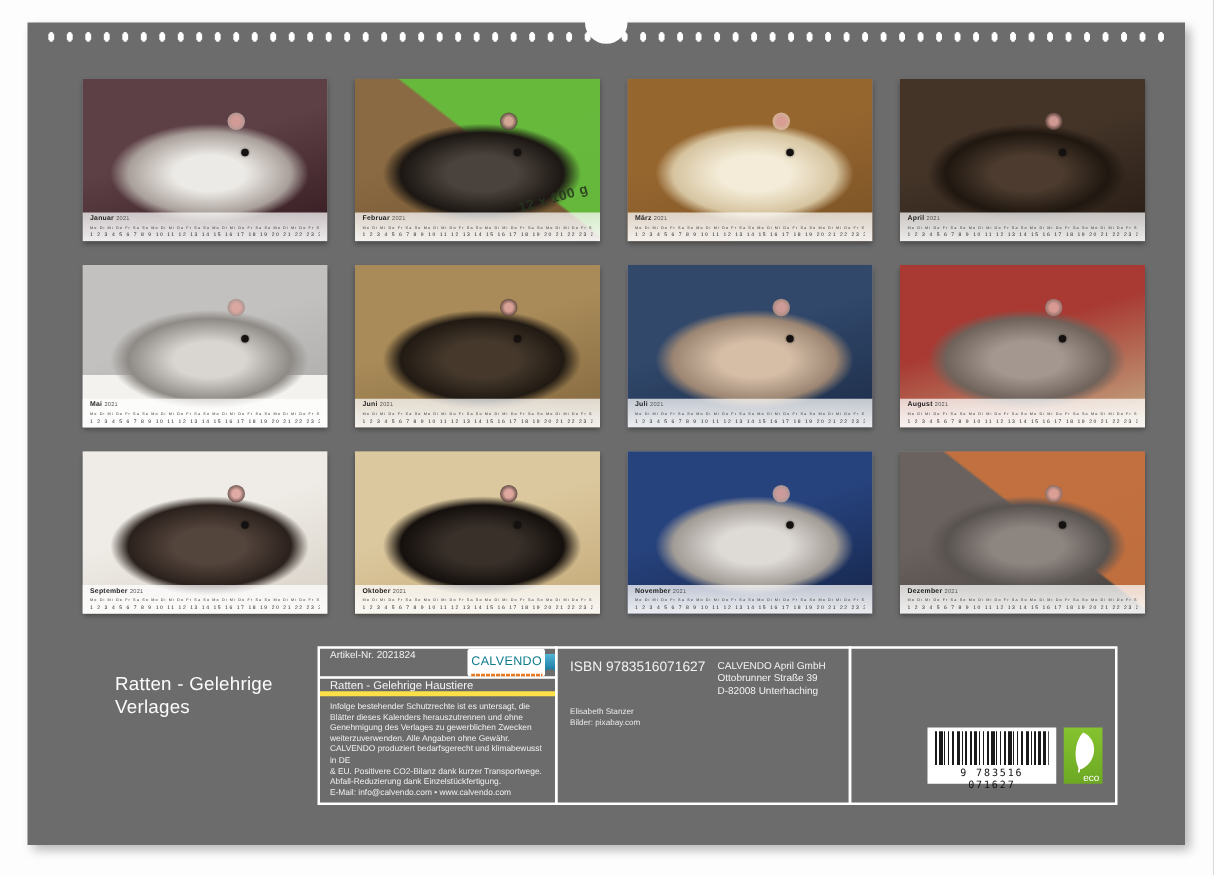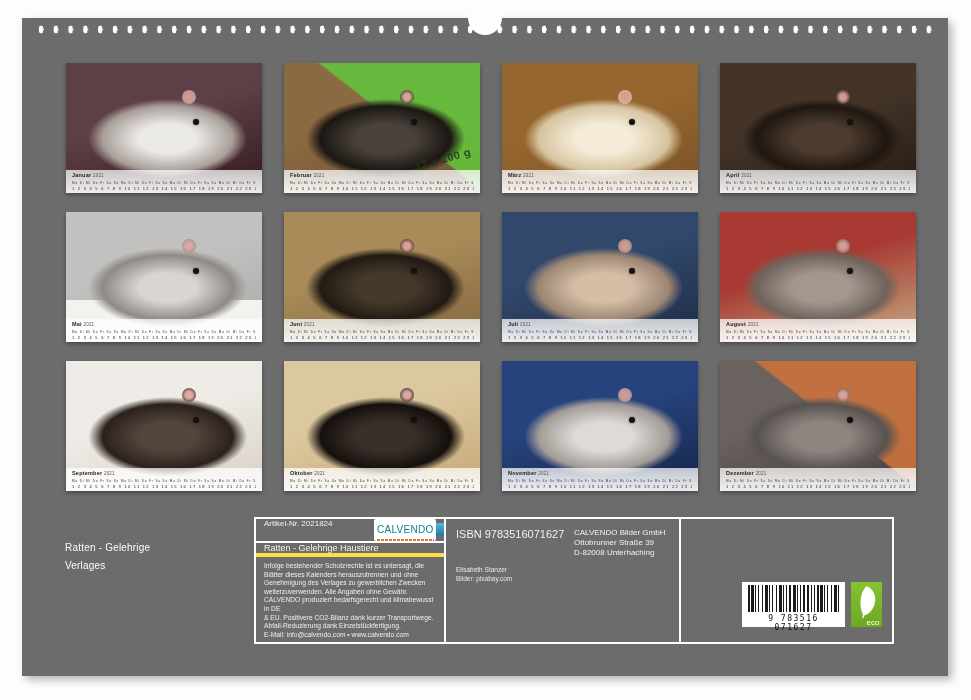--- a/index.html
+++ b/index.html
@@ -65,22 +65,22 @@
     position:absolute;left:0;right:0;bottom:0;height:23px;box-sizing:border-box;
     padding:2px 6px 0;
     background:linear-gradient(180deg,rgba(255,255,255,.72),rgba(253,253,253,.92));
   }
   .strip-label{font-size:5.5px;color:#1d1d1d;font-weight:700;letter-spacing:.2px;line-height:6px;}
   .m-year{font-weight:400;font-size:4.5px;color:#555;}
   .strip-week{font-size:3px;color:#333;white-space:nowrap;overflow:hidden;letter-spacing:.9px;margin-top:1.5px;}
   .strip-days{font-size:4px;color:#222;white-space:nowrap;overflow:hidden;letter-spacing:1.25px;margin-top:1px;}
   
   .page-title{
-    position:absolute;left:43px;top:521px;
-    font-size:10px;line-height:18px;color:#fcfcfc;letter-spacing:.2px;
+    position:absolute;left:70px;top:521px;
+    font-size:15px;line-height:18px;color:#fcfcfc;letter-spacing:.2px;
   }
   .info-boxes{position:absolute;left:232px;top:499px;height:127px;display:flex;}
   .ibox{border:2px solid #fff;box-sizing:border-box;height:100%;position:relative;}
   .ibox + .ibox{margin-left:-2px;}
   .ibox1{width:192px;display:flex;flex-direction:column;}
   .cellA{height:36px;border-bottom:2px solid #fff;display:flex;align-items:flex-start;justify-content:space-between;padding:0 8px;}
   .artikel{font-size:8px;color:#f2f2f2;}
   .logo{width:62px;height:22px;background:#fff;border-radius:2px;display:flex;align-items:center;gap:2px;padding:2px 3px;box-sizing:border-box;}
   .logo-textcol{flex:1;}
   .logo-word{font-size:10px;font-weight:400;color:#0e7c8c;letter-spacing:.3px;line-height:7px;}
@@ -349,21 +349,21 @@
 weiterzuverwenden. Alle Angaben ohne Gewähr.
 CALVENDO produziert bedarfsgerecht und klimabewusst in DE
 &amp; EU. Positivere CO2-Bilanz dank kurzer Transportwege.
 Abfall-Reduzierung dank Einzelstückfertigung.
 E-Mail: info@calvendo.com • www.calvendo.com</div>
     </div>
 
     <div class="ibox ibox2">
       <div class="isbn">ISBN 9783516071627</div>
       <div class="publisher">
-        <div>CALVENDO Bilder GmbH</div>
+        <div>CALVENDO April GmbH</div>
         <div>Ottobrunner Straße 39</div>
         <div>D-82008 Unterhaching</div>
       </div>
       <div class="author">
         <div>Elisabeth Stanzer</div>
         <div>Bilder: pixabay.com</div>
       </div>
     </div>
 
     <div class="ibox ibox3">

